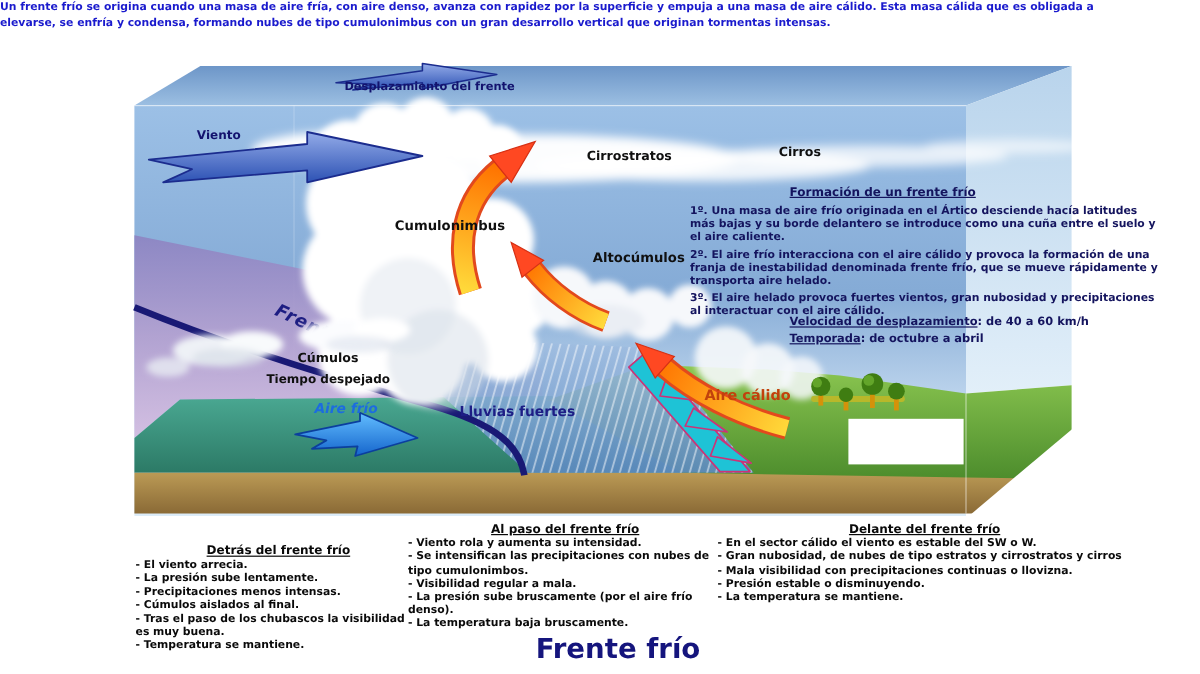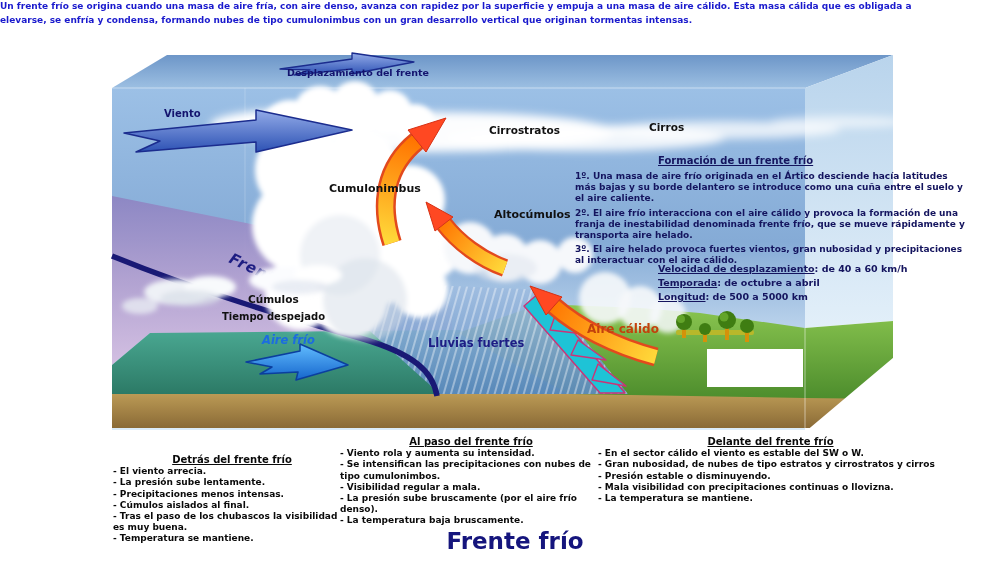--- a/index.html
+++ b/index.html
@@ -14,21 +14,21 @@
   .blk{color:#101010;}
   #lbl-desplazamiento{left:287px;top:67px;font-size:9.5px;}
   #lbl-viento{left:164px;top:108px;font-size:10px;}
   #lbl-cirrostratos{left:489px;top:124px;font-size:10.5px;}
   #lbl-cirros{left:649px;top:121px;font-size:10.5px;}
   #lbl-cumulonimbus{left:329px;top:182px;font-size:11px;}
   #lbl-altocumulos{left:494px;top:208px;font-size:11px;}
   #lbl-cumulos{left:248px;top:293px;font-size:10.5px;}
   #lbl-tiempo{left:222px;top:311px;font-size:10px;}
   #lbl-airefrio{left:262px;top:333px;font-size:11.5px;font-style:italic;color:#1c6ce0;}
-  #lbl-lluvias{left:383px;top:336px;font-size:11.5px;color:#1d1d85;margin-left:45px;}
+  #lbl-lluvias{left:383px;top:336px;font-size:11.5px;color:#1d1d85;}
   #lbl-airecalido{left:587px;top:322px;font-size:12px;color:#c2410c;}
   
   #formacion-title{left:646px;top:155px;font-size:10px;color:#14145e;
                    text-decoration:underline;padding-left:12px;}
   #formacion-steps{left:575px;top:171px;width:390px;font-size:9px;font-weight:bold;
                    color:#14145e;line-height:11.2px;}
   #formacion-steps p{margin:0 0 3px 0;}
   
   #stats{left:658px;top:263px;font-size:9.5px;font-weight:bold;color:#14145e;}
   #stats .row{margin-bottom:3px;}
@@ -266,21 +266,20 @@
 <div class="lbl" id="formacion-title">Formación de un frente frío</div>
 <div class="abs" id="formacion-steps">
   <p>1º.  Una masa de aire frío originada en el Ártico desciende hacía latitudes más bajas y su borde delantero se introduce como una cuña entre el suelo y el aire caliente.</p>
   <p>2º. El aire frío interacciona con el aire cálido y provoca la formación de una franja de inestabilidad denominada frente frío, que se mueve rápidamente y transporta aire helado.</p>
   <p>3º. El aire helado provoca fuertes vientos, gran nubosidad y precipitaciones al interactuar con el aire cálido.</p>
 </div>
 
 <div class="abs" id="stats">
   <div class="row"><span class="u">Velocidad de desplazamiento</span><span>: de 40 a 60 km/h</span></div>
   <div class="row"><span class="u">Temporada</span><span>: de octubre a abril</span></div>
-  <div class="row"><span class="u">Longitud</span><span>: de 500 a 5000 km</span></div>
 </div>
 
 <div class="col" id="col1">
   <h4>Detrás del frente frío</h4>
   <div>- El viento arrecia.</div>
   <div>- La presión sube lentamente.</div>
   <div>- Precipitaciones menos intensas.</div>
   <div>- Cúmulos aislados al final.</div>
   <div>- Tras el paso de los chubascos la visibilidad es muy buena.</div>
   <div>- Temperatura se mantiene.</div>
@@ -290,18 +289,18 @@
   <div>- Viento rola y aumenta su intensidad.</div>
   <div>- Se intensifican las precipitaciones con nubes de tipo cumulonimbos.</div>
   <div>- Visibilidad regular a mala.</div>
   <div>- La presión sube bruscamente (por el aire frío denso).</div>
   <div>- La temperatura baja bruscamente.</div>
 </div>
 <div class="col" id="col3">
   <h4>Delante del frente frío</h4>
   <div>- En el sector cálido el viento es estable del SW o W.</div>
   <div>- Gran nubosidad, de nubes de tipo estratos y cirrostratos y cirros</div>
+  <div>- Mala visibilidad con precipitaciones continuas o llovizna.</div>
   <div>- Presión estable o disminuyendo.</div>
-  <div>- Mala visibilidad con precipitaciones continuas o llovizna.</div>
   <div>- La temperatura se mantiene.</div>
 </div>
 
 <div class="abs" id="main-title">Frente frío</div>
 
 </body></html>

